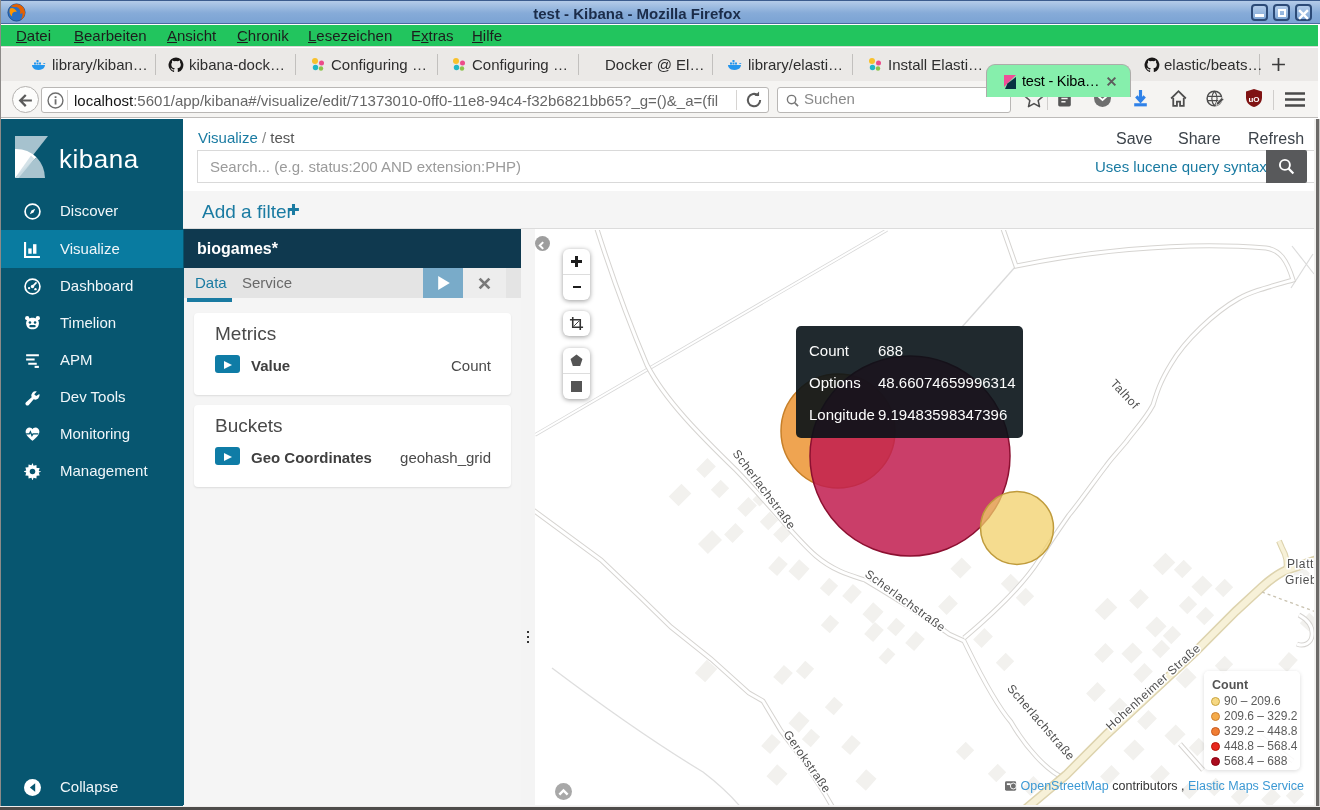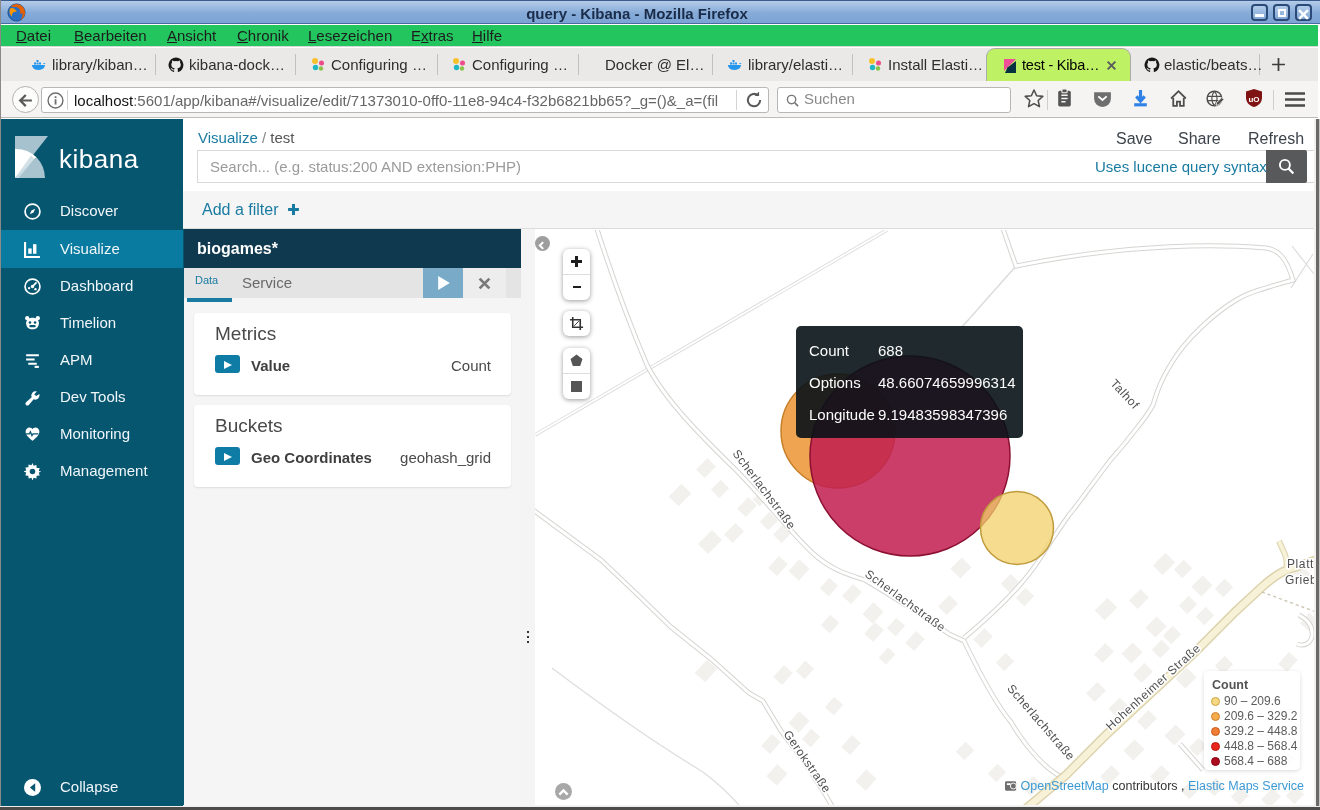--- a/index.html
+++ b/index.html
@@ -13,21 +13,21 @@
 
 #menubar{position:absolute;left:1px;top:25px;width:1317px;height:22px;background:#22c55e;border-bottom:1px solid #d9d7d5;font-size:15px;color:#1d1d1d}
 #menubar span{position:absolute;top:2px}
 #menubar u{text-decoration:underline}
 
 #tabbar{position:absolute;left:1px;top:48px;width:1317px;height:33px;background:#ebe9e7}
 .tab{position:absolute;top:0;height:33px;font-size:15px;color:#2e2e2e;white-space:nowrap}
 .tabsep{position:absolute;top:6px;height:21px;width:1px;background:#c2c0be}
 .tab .ttext{position:absolute;top:8px;white-space:nowrap}
 .tabico{position:absolute;top:9px;width:16px;height:16px}
-#activetab{position:absolute;top:0;height:33px;background:#bef264;border:1px solid #aeacaa;border-bottom:none;border-radius:9px 9px 0 0;z-index:2}
+#activetab{position:absolute;top:16px;height:33px;background:#86efac;border:1px solid #aeacaa;border-bottom:none;border-radius:9px 9px 0 0;z-index:2}
 
 #navbar{position:absolute;left:1px;top:81px;width:1317px;height:37px;background:#f5f4f2;border-bottom:1px solid #bdbbb9}
 #urlbar{position:absolute;left:40px;top:6px;width:728px;height:26px;background:#fff;border:1px solid #b9b7b5;border-radius:3px}
 #backbtn{position:absolute;left:11px;top:5px;width:27px;height:27px;border-radius:50%;background:#fcfcfb;border:1px solid #b4b2b0}
 #searchbox{position:absolute;left:776px;top:6px;width:234px;height:26px;background:#fff;border:1px solid #b9b7b5;border-radius:3px;color:#8a8a8a;font-size:15px}
 .navico{position:absolute;top:7px}
 
 #content{position:absolute;left:1px;top:119px;width:1317px;height:687px;background:#fff}
 #sidebar{position:absolute;left:0;top:0;width:183px;height:687px;background:#075670}
 .navitem{position:absolute;left:0;width:182px;height:38px;color:#f0f6f9;font-size:15px}
@@ -60,21 +60,21 @@
 </style></head>
 <body>
 
 <div id="titlebar">
   <svg class="abs" style="left:7px;top:2px" width="19" height="19" viewBox="0 0 20 20">
     <circle cx="10" cy="10" r="9" fill="#2a6fc4"></circle>
     <circle cx="10" cy="10" r="9" fill="none" stroke="#1d5091" stroke-width="1"></circle>
     <path d="M10 1a9 9 0 0 1 9 9 9 9 0 0 1-5 8c2-2 3-5 2-8-.5 1-1.5 1.5-2.5 1.2 1-2 .5-4-1-5.5C11 4.5 9 4 7.5 4.5 6 3.5 4.5 3.6 3.5 4A9 9 0 0 1 10 1z" fill="#e66000"></path>
     <path d="M3 6c1.5-1 3-1 4.5 0C9 6.8 10 8 10.2 9.5 8.5 9 7 9.3 6 10.5c-.8 1-.9 2.5-.3 3.8-1.8-1-3-2.9-3-5C2.7 8.1 2.8 7 3 6z" fill="#ff9500"></path>
   </svg>
-  <div id="title">query - Kibana - Mozilla Firefox</div>
+  <div id="title">test - Kibana - Mozilla Firefox</div>
   <div class="winbtn" style="left:1251px">
       <div style="margin:8px auto 0;width:9px;height:3px;background:#fff"></div>
     </div>
   <div class="winbtn" style="left:1273px">
       <div style="margin:3px auto 0;width:8px;height:8px;border:2px solid #fff"></div>
     </div>
   <div class="winbtn" style="left:1295px">
     <svg width="11" height="11" style="margin-top:1px" viewBox="0 0 10 10">
         <path d="M1 1L9 9M9 1L1 9" stroke="#fff" stroke-width="2.2"></path>
       </svg>
@@ -326,31 +326,31 @@
       <div class="abs" style="left:897px;top:7px;font-size:15px;color:#1a7ba2">Uses lucene query syntax</div>
       <div class="abs" style="left:1068px;top:-1px;width:41px;height:33px;background:#58595b;border-radius:0 2px 2px 0">
         <svg width="17" height="17" style="margin:8px 0 0 12px" viewBox="0 0 16 16">
             <circle cx="6.5" cy="6.5" r="4.7" fill="none" stroke="#fff" stroke-width="1.8"></circle>
             <path d="M10 10l4.5 4.5" stroke="#fff" stroke-width="2"></path>
           </svg>
       </div>
     </div>
   </div>
   <div id="filterrow">
-    <span class="abs" style="left:19px;top:10px;font-size:16px;color:#1a7ba2">Add a filter </span>
+    <span class="abs" style="left:19px;top:10px;font-size:19px;color:#1a7ba2">Add a filter </span>
     <svg class="abs" style="left:104px;top:12px" width="13" height="13" viewBox="0 0 12 12">
         <path d="M6 1v10M1 6h10" stroke="#1a7ba2" stroke-width="2.8"></path>
       </svg>
   </div>
   <div id="vispanel">
     <div id="sidehead">
         <span style="position:absolute;left:13px;top:11px">biogames*</span>
       </div>
     <div id="tabrow">
-      <span class="abs" style="left:11px;top:6px;font-size:11px;color:#1a7ba2">Data</span>
+      <span class="abs" style="left:11px;top:6px;font-size:15px;color:#1a7ba2">Data</span>
       <span class="abs" style="left:58px;top:6px;font-size:15px;color:#696969">Service</span>
       <div class="abs" style="left:239px;top:0;width:40px;height:30px;background:#79abc9">
         <svg width="14" height="14" style="margin:8px 0 0 14px" viewBox="0 0 12 12">
             <path d="M1 0l10 6-10 6z" fill="#fff"></path>
           </svg>
       </div>
       <div class="abs" style="left:279px;top:0;width:43px;height:30px;background:#ededed">
         <svg width="13" height="13" style="margin:9px 0 0 15px" viewBox="0 0 12 12">
             <path d="M1.5 1.5l9 9m0-9l-9 9" stroke="#7a7a7a" stroke-width="2.6"></path>
           </svg>

